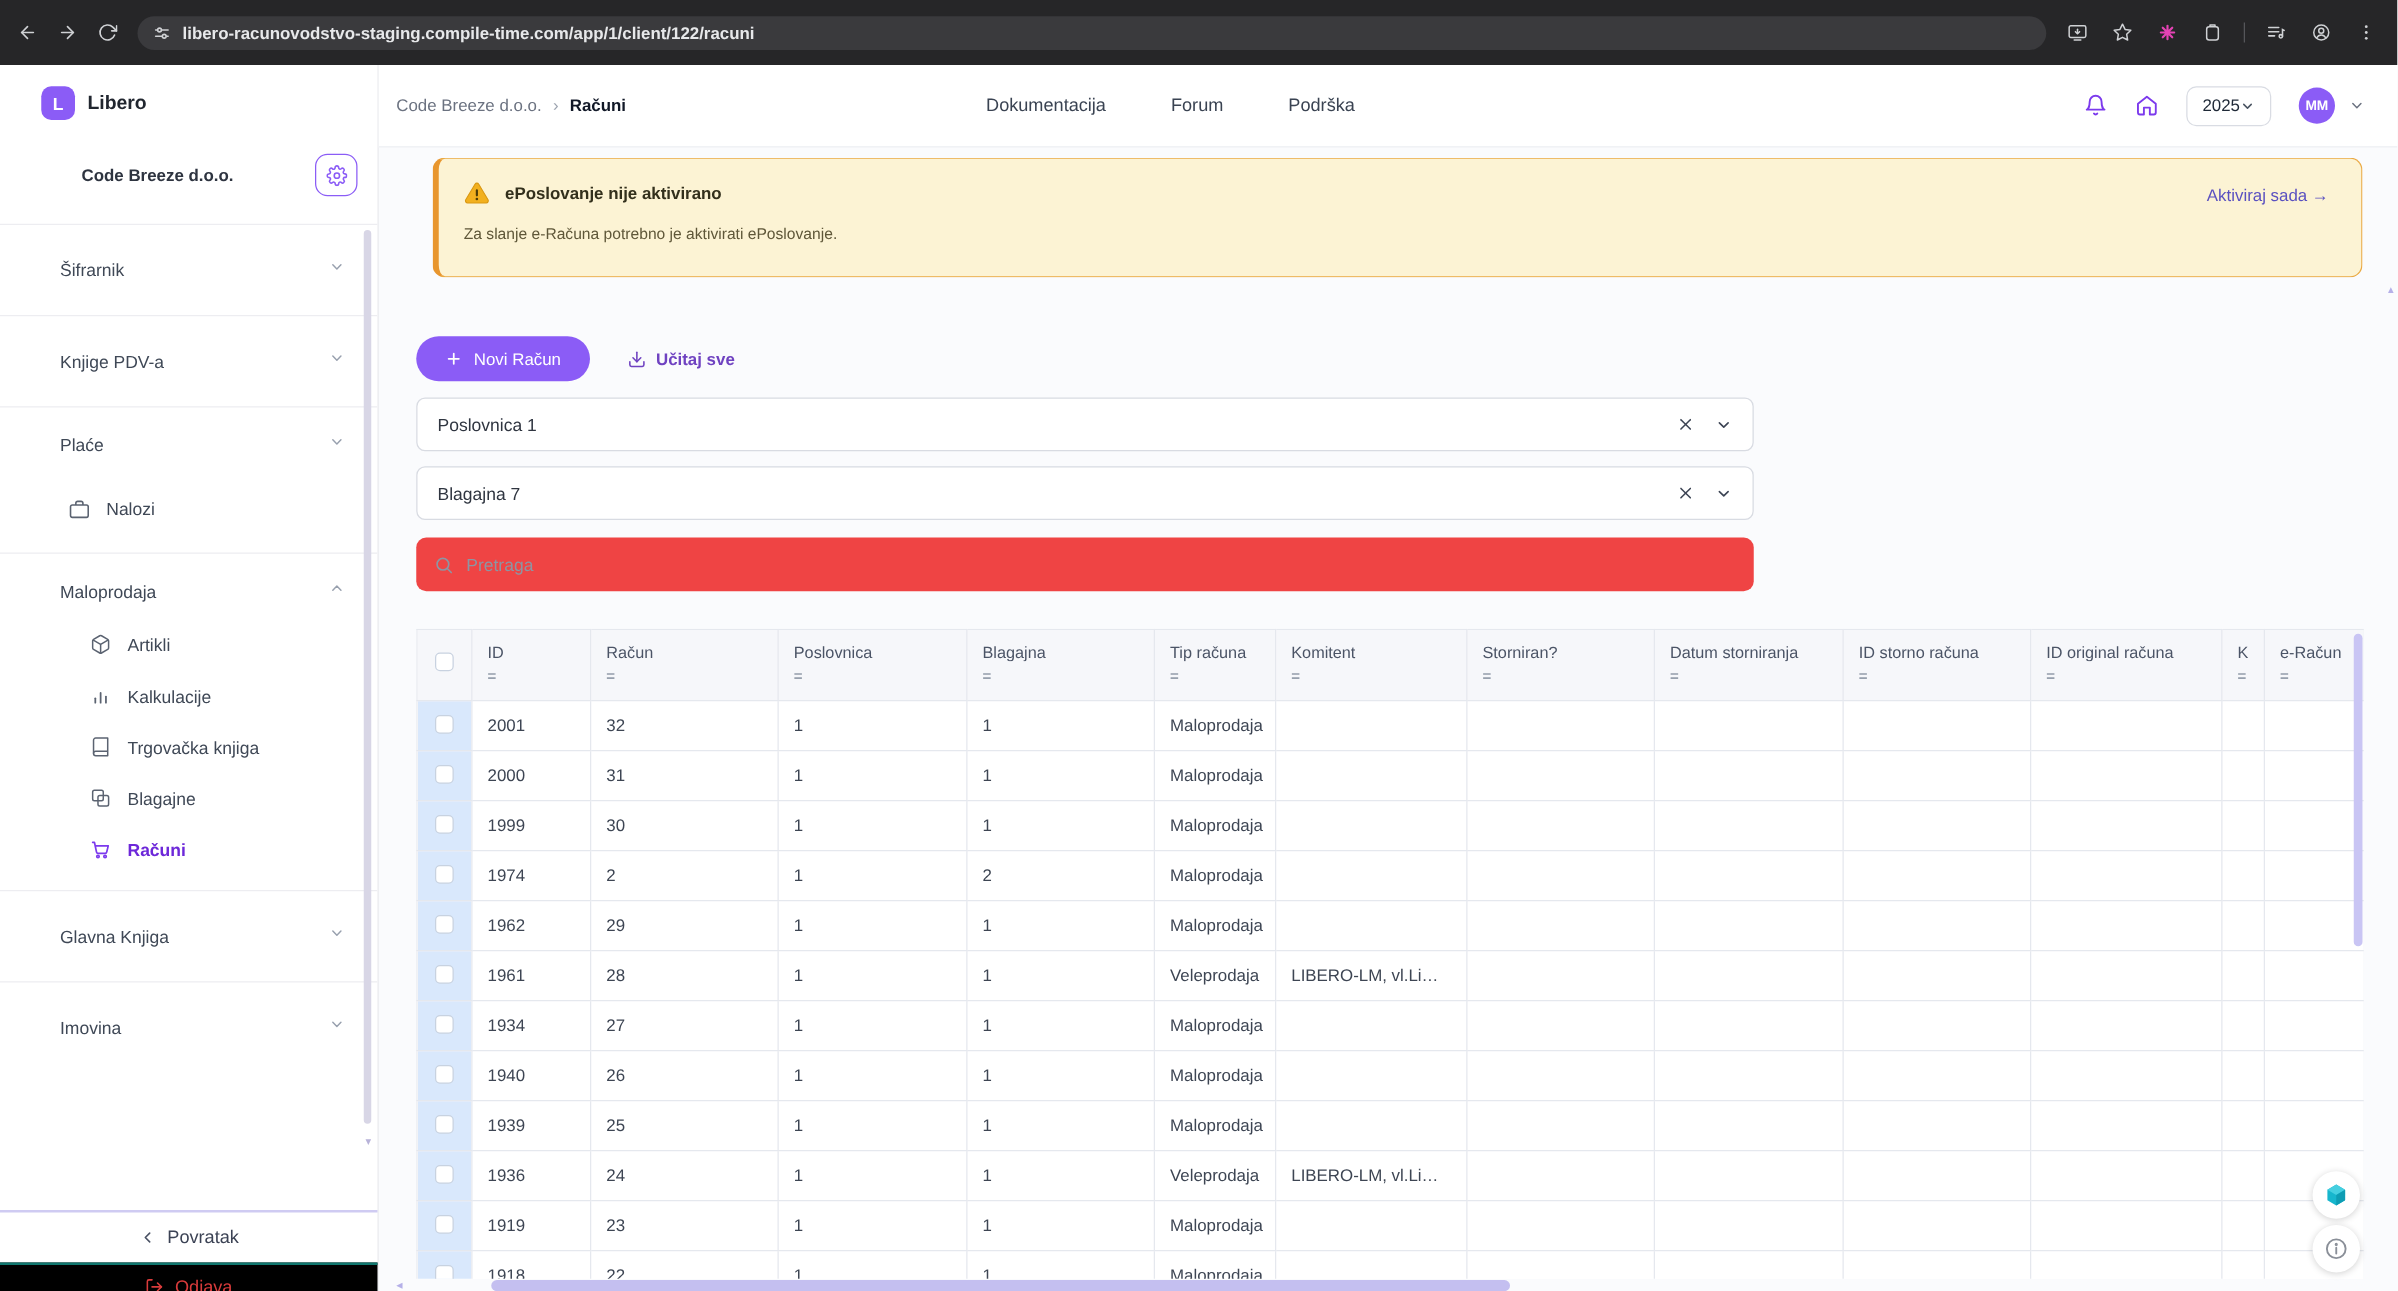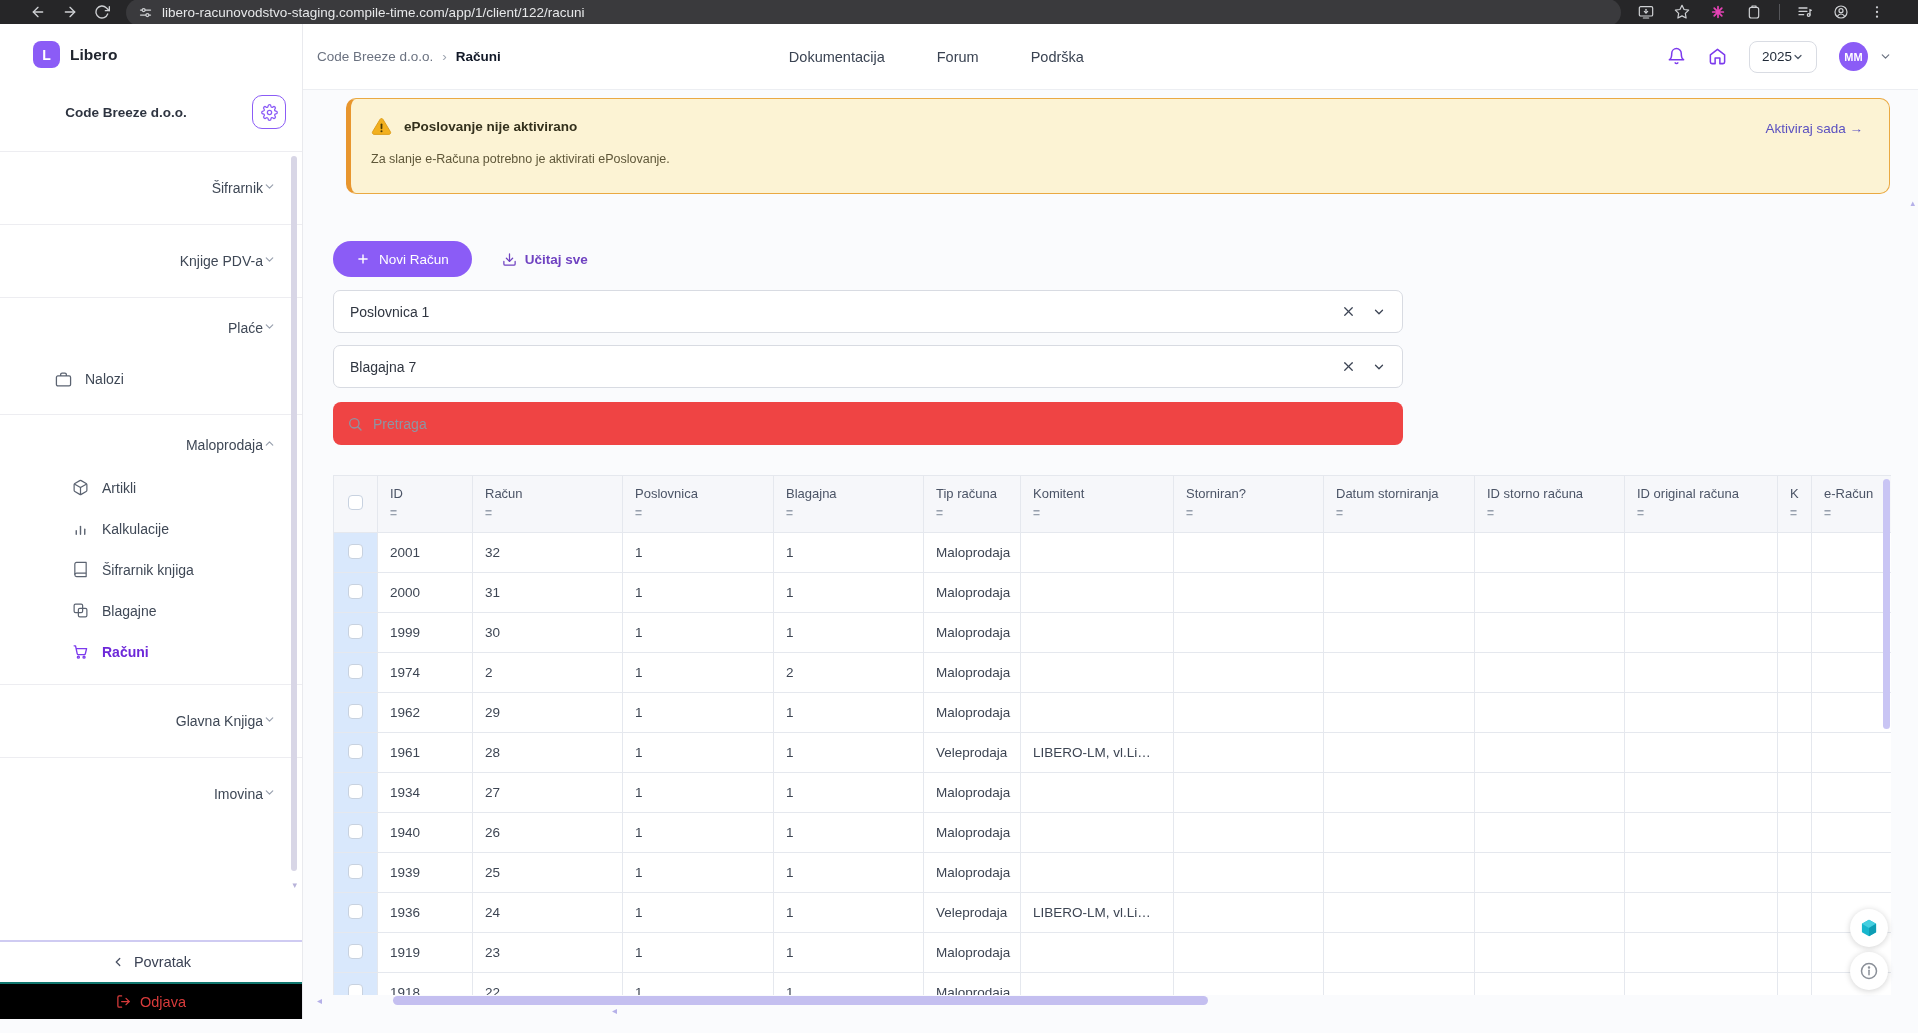--- a/index.html
+++ b/index.html
@@ -1,20 +1,20 @@
 <!DOCTYPE html>
 <html><head>
 <meta charset="utf-8">
 <style>
   * { margin:0; padding:0; box-sizing:border-box; }
   html,body { width:1918px; height:1033px; overflow:hidden;
     font-family:"Liberation Sans","DejaVu Sans",sans-serif; background:#fafbfd; }
 
   
-  .browser-bar { height:24px; background:#262628; display:flex; align-items:center; padding:0 24px; gap:4px; }
+  .browser-bar { height:52px; background:#262628; display:flex; align-items:center; padding:0 8px; gap:4px;font-weight:bold; }
   .bicon { width:28px; height:28px; display:flex; align-items:center; justify-content:center; color:#cfd1d4; border-radius:50%; flex:0 0 auto; }
   .bicon svg { width:16px; height:16px; }
   .url-pill { flex:1; height:27px; background:#3a3a3d; border-radius:14px; display:flex; align-items:center; padding:0 12px; gap:9px; margin:0 10px 0 6px; min-width:0; }
   .url-pill svg { width:15px; height:15px; color:#cfd1d4; flex:0 0 auto; }
   .url-text { color:#e7e8ea; font-size:13.5px; white-space:nowrap; overflow:hidden; }
   .chrome-right { display:flex; align-items:center; gap:14px; padding-right:6px; }
   .chrome-right .bicon { width:22px; height:22px; }
   .chrome-sep { width:1px; height:16px; background:#55565a; }
   .ext-pink { color:#e543b5; }
 
@@ -24,21 +24,21 @@
   
   .sidebar { width:303px; background:#ffffff; border-right:1px solid #e9eaee; display:flex; flex-direction:column; position:relative; }
   .logo-row { display:flex; align-items:center; gap:10px; padding:17px 0 0 33px; }
   .logo-badge { width:27px; height:27px; border-radius:8px; background:#8b5cf6; color:#fff; font-weight:bold; font-size:14px; display:flex; align-items:center; justify-content:center; }
   .logo-name { font-size:15.5px; font-weight:bold; color:#21262f; }
   .company-row { display:flex; align-items:center; margin-top:27px; padding:0 16px 0 0; }
   .company-name { flex:1; text-align:center; font-size:13.5px; font-weight:600; color:#2e3440; }
   .gear-btn { width:34px; height:34px; border:1.5px solid #8b5cf6; border-radius:10px; background:#fff; color:#8b5cf6; display:flex; align-items:center; justify-content:center; cursor:pointer; }
   .gear-btn svg { width:17px; height:17px; }
   .side-nav { flex:1; margin-top:22px; border-top:1px solid #ededf1; position:relative; overflow:hidden; }
-  .nav-group { height:72px; display:flex; align-items:center; padding:0 26px 0 48px;text-align:right; }
+  .nav-group { height:72px; display:flex; align-items:center; padding:0 26px 0 48px; }
   .nav-group-label { flex:1; font-size:14px; color:#3f4856; }
   .nav-chevron { color:#98a0ae; }
   .nav-chevron svg { width:13px; height:13px; }
   .nav-divider { height:1px; background:#ededf1; margin:0 0; }
   .nav-link { height:42px; display:flex; align-items:center; gap:13px; padding-left:55px; font-size:14px; color:#3f4856; cursor:pointer; }
   .nav-link svg { width:17px; height:17px; color:#5b6371; }
   .nav-sub { padding-bottom:12px; }
   .nav-sub .nav-link { padding-left:72px; height:41px; }
   .nav-link.active { color:#6d28d9; font-weight:600; }
   .nav-link.active svg { color:#7c3aed; }
@@ -278,21 +278,21 @@
               <line x1="12" y1="20" x2="12" y2="9"></line>
               <line x1="18" y1="20" x2="18" y2="13"></line>
             </svg>
           <span>Kalkulacije</span>
         </div>
         <div class="nav-link">
           <svg viewBox="0 0 24 24" fill="none" stroke="currentColor" stroke-width="1.7" stroke-linejoin="round">
               <path d="M4 19.5A2.5 2.5 0 0 1 6.5 17H20"></path>
               <path d="M6.5 2H20v20H6.5A2.5 2.5 0 0 1 4 19.5v-15A2.5 2.5 0 0 1 6.5 2z"></path>
             </svg>
-          <span>Šifrarnik knjiga</span>
+          <span>Trgovačka knjiga</span>
         </div>
         <div class="nav-link">
           <svg viewBox="0 0 24 24" fill="none" stroke="currentColor" stroke-width="1.7" stroke-linejoin="round">
               <rect x="3" y="3" width="12" height="12" rx="2"></rect>
               <rect x="9" y="9" width="12" height="12" rx="2"></rect>
             </svg>
           <span>Blagajne</span>
         </div>
         <div class="nav-link active">
           <svg viewBox="0 0 24 24" fill="none" stroke="currentColor" stroke-width="1.9" stroke-linecap="round" stroke-linejoin="round">

